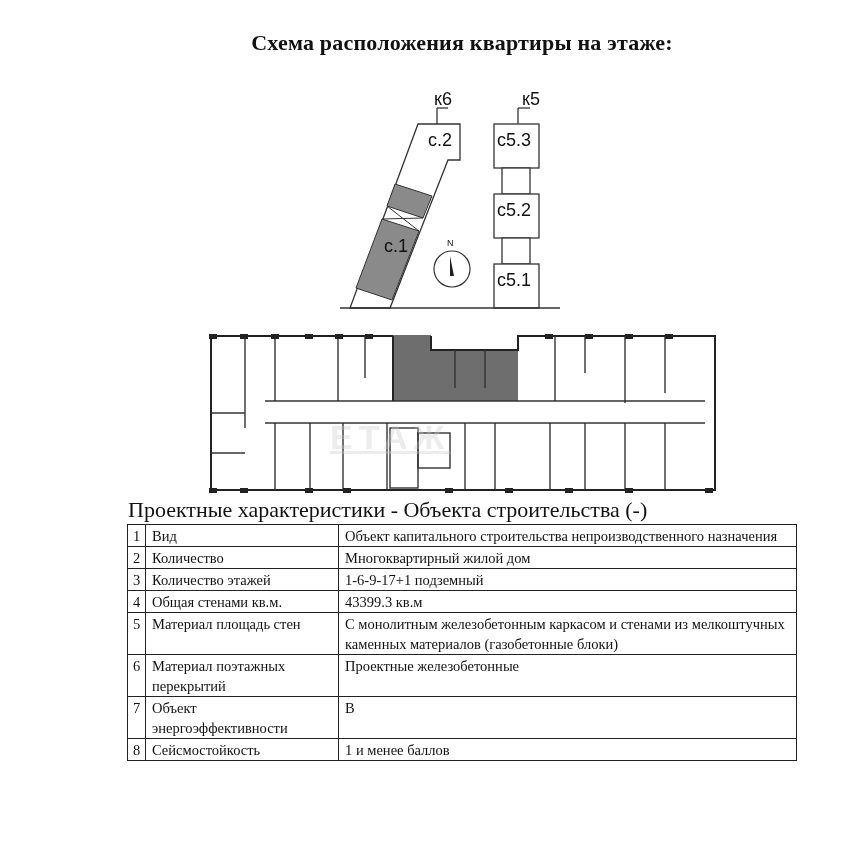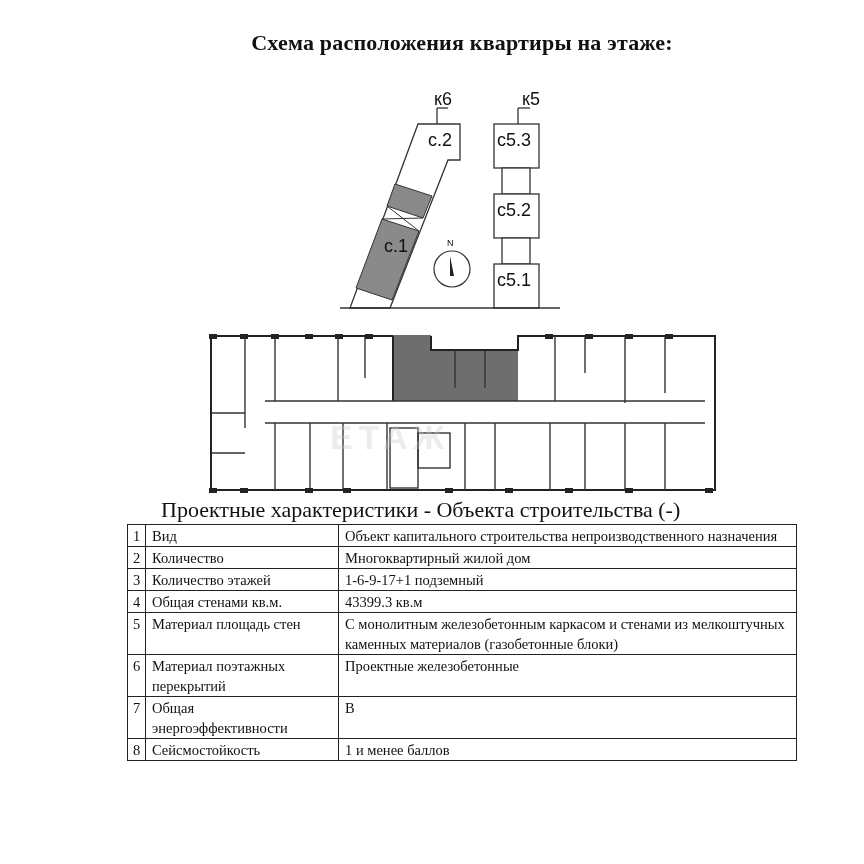--- a/index.html
+++ b/index.html
@@ -1,25 +1,25 @@
 <!DOCTYPE html>
 <html><head>
 <meta charset="utf-8">
 <style>
   html,body{margin:0;padding:0;background:#ffffff;}
   body{width:864px;height:864px;position:relative;overflow:hidden;font-family:"Liberation Serif","DejaVu Serif",serif;color:#111;}
   .title{position:absolute;left:0;top:30px;width:924px;text-align:center;font-weight:bold;font-size:22px;letter-spacing:0.2px;}
   .siteplan{position:absolute;left:340px;top:80px;width:220px;height:230px;}
   .floorplan{position:absolute;left:205px;top:333px;width:512px;height:160px;}
-  .section-title{position:absolute;left:128px;top:497px;font-size:22px;white-space:nowrap;margin-left:33px;}
+  .section-title{position:absolute;left:128px;top:497px;font-size:22px;white-space:nowrap;}
   table.props{position:absolute;left:127px;top:524px;width:670px;border-collapse:collapse;font-size:14.5px;line-height:20px;}
   table.props td{border:1.5px solid #222;vertical-align:top;padding:1px 6px 0 6px;}
   table.props td.num{width:13px;text-align:center;padding:1px 2px 0 2px;}
   table.props td.lbl{width:180px;}
-  .watermark{position:absolute;left:330px;top:418px;font-family:"Liberation Sans",sans-serif;font-size:34px;font-weight:bold;color:rgba(200,200,200,0.35);letter-spacing:6px;}
+  .watermark{position:absolute;left:330px;top:418px;font-family:"Liberation Sans",sans-serif;font-size:34px;font-weight:bold;color:rgba(200,200,200,0.35);letter-spacing:6px;text-decoration:underline;}
 </style>
 </head>
 <body>
 
 <div class="title">Схема расположения квартиры на этаже:</div>
 
 <svg class="siteplan" viewBox="0 0 220 230" xmlns="http://www.w3.org/2000/svg">
   <g fill="none" stroke="#333" stroke-width="1.3">
 
     <polyline points="97,28 108,28"></polyline>
@@ -154,21 +154,21 @@
       <td class="lbl">Материал площадь стен</td>
       <td>С монолитным железобетонным каркасом и стенами из мелкоштучных каменных материалов (газобетонные блоки)</td>
     </tr>
     <tr>
       <td class="num">6</td>
       <td class="lbl">Материал поэтажных перекрытий</td>
       <td>Проектные железобетонные</td>
     </tr>
     <tr>
       <td class="num">7</td>
-      <td class="lbl">Общая энергоэффективности</td>
+      <td class="lbl">Объект энергоэффективности</td>
       <td>B</td>
     </tr>
     <tr>
       <td class="num">8</td>
       <td class="lbl">Сейсмостойкость</td>
       <td>1 и менее баллов</td>
     </tr>
   </tbody>
 </table>
 

